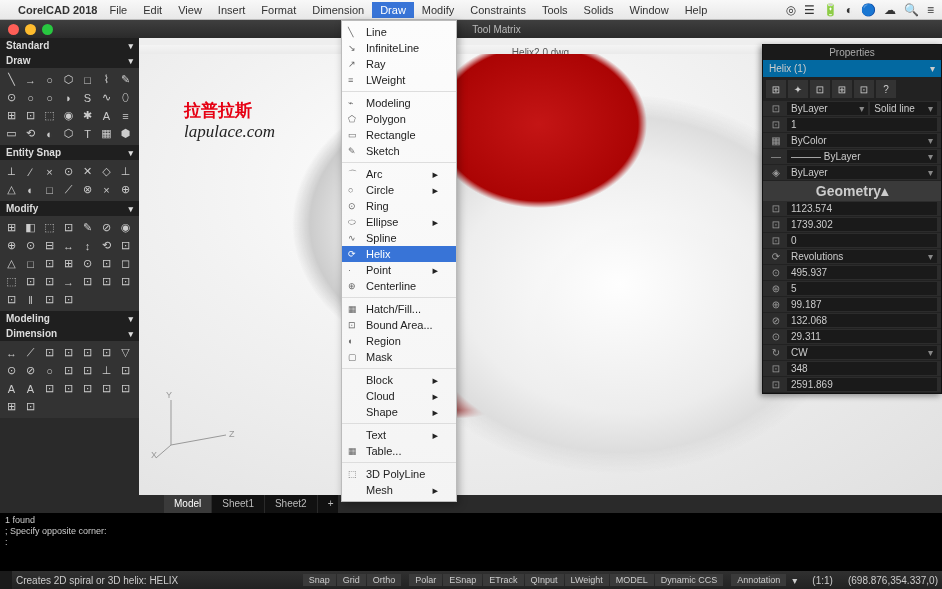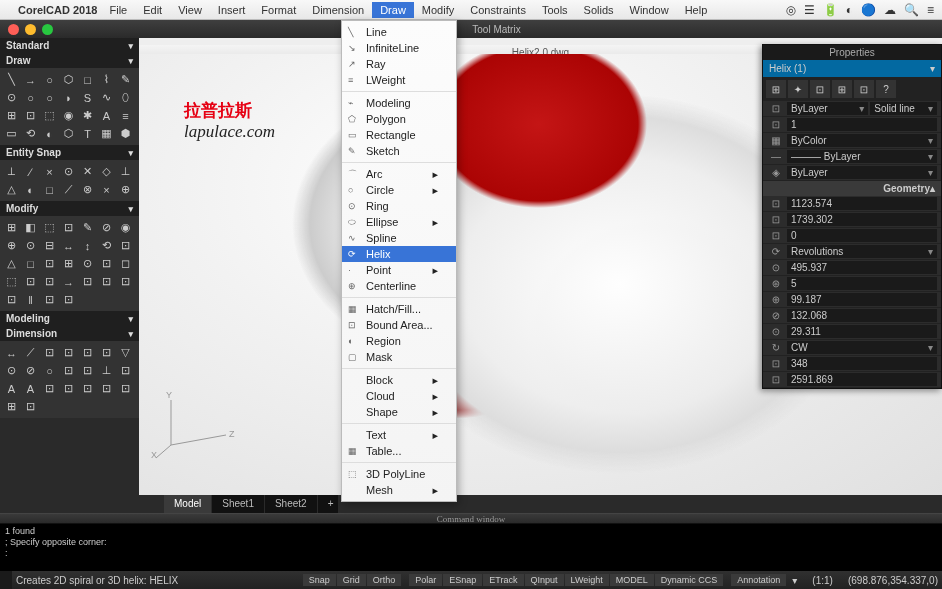--- a/index.html
+++ b/index.html
@@ -43,21 +43,21 @@
 .ditem .icn{position:absolute;left:6px;width:12px;font-size:9px;color:#666}
 .ditem:hover .icn,.ditem.hi .icn{color:#fff}
 .ditem .ar{margin-left:auto}
 .dsep{height:1px;background:#ddd;margin:3px 0}
 .propanel{position:absolute;right:0;top:44px;width:180px;background:#2c2c2c;color:#ccc;z-index:50;border:1px solid #111;box-shadow:-2px 2px 6px rgba(0,0,0,.4)}
 .prophdr{background:#1a1a1a;text-align:center;font-size:10px;padding:2px;color:#aaa}
 .proprow{display:flex;align-items:center;padding:1px 4px;font-size:10px;border-bottom:1px solid #222;height:16px}
 .propicon{width:18px;text-align:center;color:#999}
 .propval{flex:1;background:#1a1a1a;padding:1px 4px;font-size:10px;margin-left:2px}
 .propval.dd::after{content:"▾";float:right;color:#888}
-.propsection{background:#3a3a3a;padding:2px 6px;font-weight:600;font-size:10px;display:flex;justify-content:flex-end}
+.propsection{background:#3a3a3a;padding:2px 6px;font-weight:600;font-size:14px;display:flex;justify-content:center}
 .propbtns{display:flex;gap:2px;padding:3px;background:#222}
 .propbtn{width:20px;height:18px;background:#333;display:flex;align-items:center;justify-content:center;font-size:10px;cursor:pointer}
 .selrow{background:#0369a1;padding:3px 6px;font-size:10px;display:flex;align-items:center;justify-content:space-between}
 .cmdwin{position:absolute;left:0;right:0;bottom:18px;height:58px;background:#000;color:#ccc;font-family:monospace;font-size:9px}
 .cmdhdr{height:11px;background:linear-gradient(#3a3a3a,#2a2a2a);text-align:center;font-size:9px;color:#999;border-top:1px solid #444;border-bottom:1px solid #111;font-family:-apple-system}
 .cmdbody{padding:2px 5px;line-height:11px}
 .statusbar{position:absolute;left:12px;right:0;bottom:0;height:18px;background:linear-gradient(#303030,#222);color:#ccc;display:flex;align-items:center;font-size:10px;padding:0 4px}
 .statusleft{flex:0 0 250px}
 .statusbtns{display:flex;gap:1px;margin-left:auto}
 .sbtn{padding:1px 6px;background:#3a3a3a;font-size:9px;cursor:pointer}
@@ -477,21 +477,20 @@
       <div class="proprow">
         <span class="propicon">⊡</span>
         <span class="propval">2591.869</span>
       </div>
     </div>
 </div>
 
 <div class="collapse">◄◄◄◄◄</div>
 
 <div class="cmdwin">
-  <div class="cmdhdr">Command window</div>
   <div class="cmdbody" id="cmdbody">
       <div>1 found</div>
       <div>; Specify opposite corner:</div>
       <div>:</div>
     </div>
 </div>
 
 <div class="statusbar">
   <div class="statusleft">Creates 2D spiral or 3D helix:  HELIX</div>
   <div class="statusbtns" id="sbtns">

